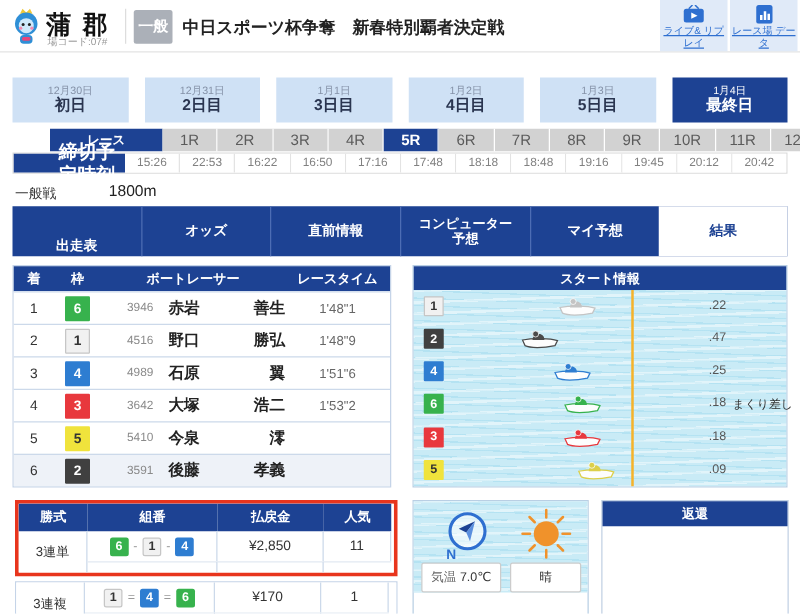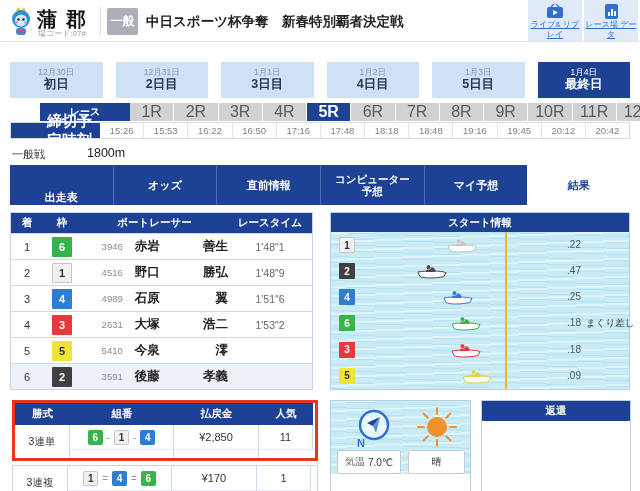--- a/index.html
+++ b/index.html
@@ -24,21 +24,21 @@
   .date-tabs { position:absolute; left:10px; top:62px; width:620px; height:36px; display:flex; gap:13px; }
   .date-tab { flex:1; background:#cfe1f5; display:flex; flex-direction:column; align-items:center; justify-content:center; cursor:pointer; }
   .date-tab .dt-date { font-size:8.5px; color:#8592a8; line-height:1.2; }
   .date-tab .dt-day { font-size:12.5px; font-weight:bold; color:#2a3550; line-height:1.25; }
   .date-tab.active { background:#1d4293; }
   .date-tab.active .dt-date, .date-tab.active .dt-day { color:#fff; }
 
   
   .race-bar { position:absolute; left:10px; top:103px; width:620px; height:18px; display:flex;margin-left:30px; }
   .rb-label { width:90px; background:#1d4293; color:#fff; font-size:10px; font-weight:bold; display:flex; align-items:center; justify-content:center; }
-  .race-cell { flex:1; background:#d2d2d2; color:#5b5b5b; font-size:16px; display:flex; align-items:center; justify-content:center; border-right:1px solid #fff; cursor:pointer; }
+  .race-cell { flex:1; background:#d2d2d2; color:#5b5b5b; font-size:12px; display:flex; align-items:center; justify-content:center; border-right:1px solid #fff; cursor:pointer; }
   .race-cell:last-child { border-right:none; }
   .race-cell.active { background:#1d4293; color:#fff; font-weight:bold; }
   .time-bar { position:absolute; left:10px; top:122px; width:620px; height:17px; display:flex; border:1px solid #dcdcdc; }
   .tb-label { width:89px; background:#1d4293; color:#fff; font-size:15px; font-weight:bold; display:flex; align-items:center; justify-content:center;padding-left:36px; }
   .time-cell { flex:1; background:#fff; color:#818181; font-size:9.5px; display:flex; align-items:center; justify-content:center; border-right:1px solid #e3e3e3; }
   .time-cell:last-child { border-right:none; }
 
   
   .race-meta { position:absolute; left:12px; top:147px; width:620px; height:14px; }
   .rm-grade { position:absolute; left:0; top:0; font-size:11px; color:#333; }
@@ -211,21 +211,21 @@
     <div class="race-cell">7R</div>
     <div class="race-cell">8R</div>
     <div class="race-cell">9R</div>
     <div class="race-cell">10R</div>
     <div class="race-cell">11R</div>
     <div class="race-cell">12R</div>
   </div>
   <div class="time-bar">
     <div class="tb-label">締切予定時刻</div>
     <div class="time-cell">15:26</div>
-    <div class="time-cell">15:53</div>
+    <div class="time-cell">22:53</div>
     <div class="time-cell">16:22</div>
     <div class="time-cell">16:50</div>
     <div class="time-cell">17:16</div>
     <div class="time-cell">17:48</div>
     <div class="time-cell">18:18</div>
     <div class="time-cell">18:48</div>
     <div class="time-cell">19:16</div>
     <div class="time-cell">19:45</div>
     <div class="time-cell">20:12</div>
     <div class="time-cell">20:42</div>
@@ -306,21 +306,21 @@
             </span>
         </div>
         <div class="col-time">1'51"6</div>
       </div>
       <div class="res-row">
         <div class="col-rank">4</div>
         <div class="col-lane">
             <span class="lane-badge lane-3">3</span>
           </div>
         <div class="col-racer">
-          <span class="reg-no">2631</span>
+          <span class="reg-no">3642</span>
           <span class="racer-name">
               <span>大塚</span>
               <span>浩二</span>
             </span>
         </div>
         <div class="col-time">1'53"2</div>
       </div>
       <div class="res-row">
         <div class="col-rank">5</div>
         <div class="col-lane">

